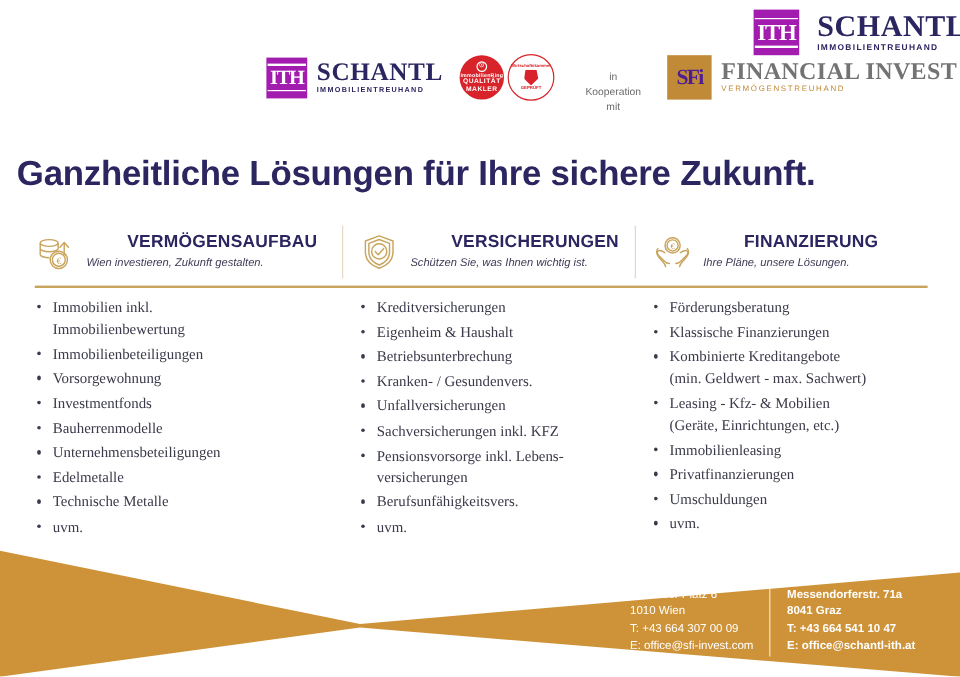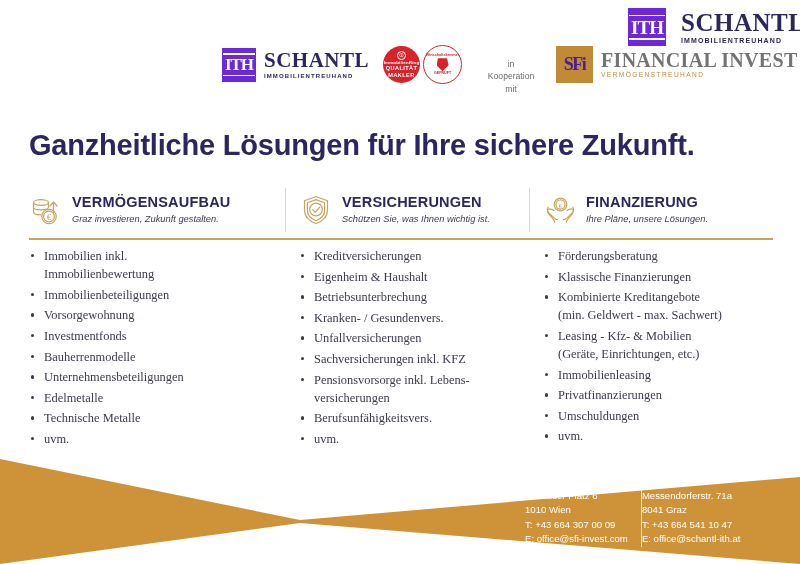--- a/index.html
+++ b/index.html
@@ -33,21 +33,21 @@
     position: absolute;
     left: 222px;
     top: 34px;
     display: flex;
     align-items: center;
     gap: 0px;
   }
 
   
   .ith-mark {
-    background: #6d28d9;
+    background: #a21caf;
     display: inline-flex;
     align-items: center;
     justify-content: center;
     position: relative;
     text-align: center;
   }
   .ith-mark.big { width: 38px; height: 38px; }
   .ith-mark.small { width: 34px; height: 34px; }
   .ith-glyph {
     color: #ffffff;
@@ -164,21 +164,21 @@
   .sfi-sub {
     color: #c08a36;
     font-size: 6.6px;
     letter-spacing: 1.4px;
     margin-top: 2px;
   }
 
   
   .headline {
     position: absolute;
-    left: 29px;
+    left: 14px;
     top: 129px;
     font-size: 29px;
     font-weight: bold;
     color: #2b2560;
     letter-spacing: -0.2px;
     white-space: nowrap;
   }
 
   
   .columns {
@@ -213,20 +213,21 @@
     flex: 0 0 34px;
     margin-right: 9px;
   }
   .col-icon svg { display: block; }
   .col-title {
     font-size: 14.5px;
     font-weight: bold;
     color: #2b2560;
     letter-spacing: 0.2px;
     line-height: 1.1;
+    margin-left: 34px;
   }
   .col-tag {
     font-size: 9.3px;
     font-style: italic;
     color: #3d3a55;
     margin-top: 3px;
     line-height: 1.1;
   }
 
   .rule {
@@ -282,21 +283,21 @@
     top: 29px;
     display: flex;
   }
   .office {
     color: #ffffff;
     font-size: 9.6px;
     line-height: 1.52;
     white-space: nowrap;
   }
   .office.w { padding-right: 13px; }
-  .office.g { border-left: 1px solid rgba(255,255,255,0.75); }
+  .office.g { padding-left: 14px; border-left: 1px solid rgba(255,255,255,0.75); font-weight: bold; }
 </style>
 </head>
 <body>
 
 <div class="header">
 
   <div class="logo-row-top">
     <div class="ith-mark big">
       <span class="ith-glyph">ITH</span>
     </div>
@@ -364,21 +365,21 @@
           <path d="M4.5 14.5v4.5c0 1.55 3.36 2.8 7.5 2.8"></path>
           <path d="M24.5 20V9.5"></path>
           <path d="M21 13 24.5 9 28 13" stroke-linejoin="round" stroke-linecap="round"></path>
           <circle cx="20" cy="23.5" r="7.2"></circle>
           <circle cx="20" cy="23.5" r="5.4"></circle>
           <text x="20" y="27" font-size="8" fill="#c9a45c" stroke="none" text-anchor="middle" font-family="Liberation Serif, serif">€</text>
         </svg>
       </div>
       <div>
         <div class="col-title">VERMÖGENSAUFBAU</div>
-        <div class="col-tag">Graz investieren, Zukunft gestalten.</div>
+        <div class="col-tag">Wien investieren, Zukunft gestalten.</div>
       </div>
     </div>
     <ul class="bullets">
       <li><span>Immobilien inkl.</span><span class="cont">Immobilienbewertung</span></li>
       <li><span>Immobilienbeteiligungen</span></li>
       <li><span>Vorsorgewohnung</span></li>
       <li><span>Investmentfonds</span></li>
       <li><span>Bauherrenmodelle</span></li>
       <li><span>Unternehmensbeteiligungen</span></li>
       <li><span>Edelmetalle</span></li>

